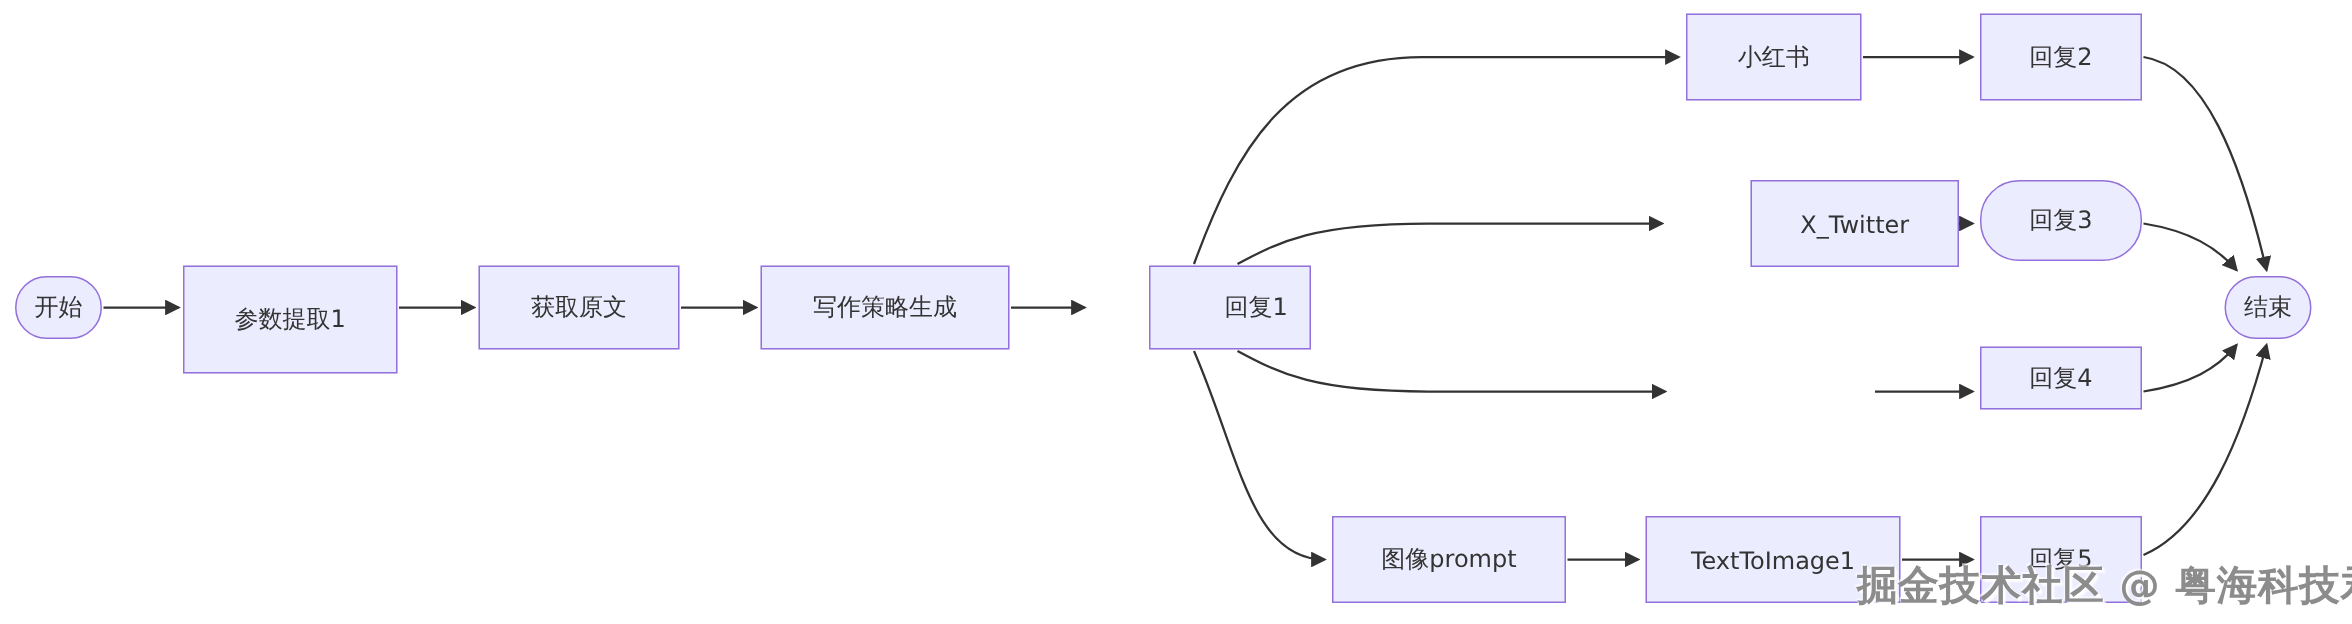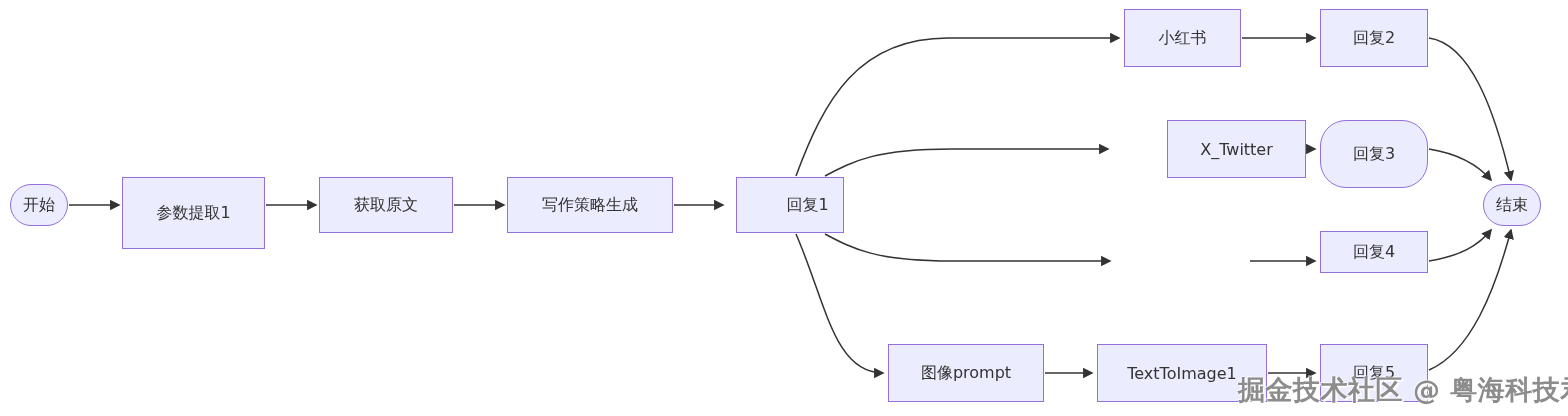--- a/index.html
+++ b/index.html
@@ -71,29 +71,29 @@
   </svg>
 
   <div class="node stadium" style="left:10px; top:184px; width:58px; height:42px;">开始</div>
 
   <div class="node" style="left:122px; top:177px; width:143px; height:72px;text-align:center;">参数提取1</div>
 
   <div class="node" style="left:507px; top:177px; width:166px; height:56px;">写作策略生成</div>
 
   <div class="node" style="left:319px; top:177px; width:134px; height:56px;">获取原文</div>
 
-  <div class="node" style="left:736px; top:177px; width:108px; height:56px;padding-left:35px;">回复1</div>
+  <div class="node" style="left:766px; top:177px; width:108px; height:56px;padding-left:35px;">回复1</div>
 
   <div class="node" style="left:1124px; top:9px; width:117px; height:58px;">小红书</div>
 
   <div class="node" style="left:1320px; top:9px; width:108px; height:58px;">回复2</div>
 
   <div class="node" style="left:1167px; top:120px; width:139px; height:58px;">X_Twitter</div>
 
-  <div class="node" style="left:1320px; top:120px; width:108px; height:68px;border-radius:26px;">回复3</div>
+  <div class="node" style="left:1320px; top:120px; width:108px; height:54px;border-radius:26px;">回复3</div>
 
 
   <div class="node" style="left:1320px; top:231px; width:108px; height:42px;">回复4</div>
 
   <div class="node" style="left:888px; top:344px; width:156px; height:58px;">图像prompt</div>
 
   <div class="node" style="left:1097px; top:344px; width:170px; height:58px;">TextToImage1</div>
 
   <div class="node" style="left:1320px; top:344px; width:108px; height:58px;">回复5</div>
 

